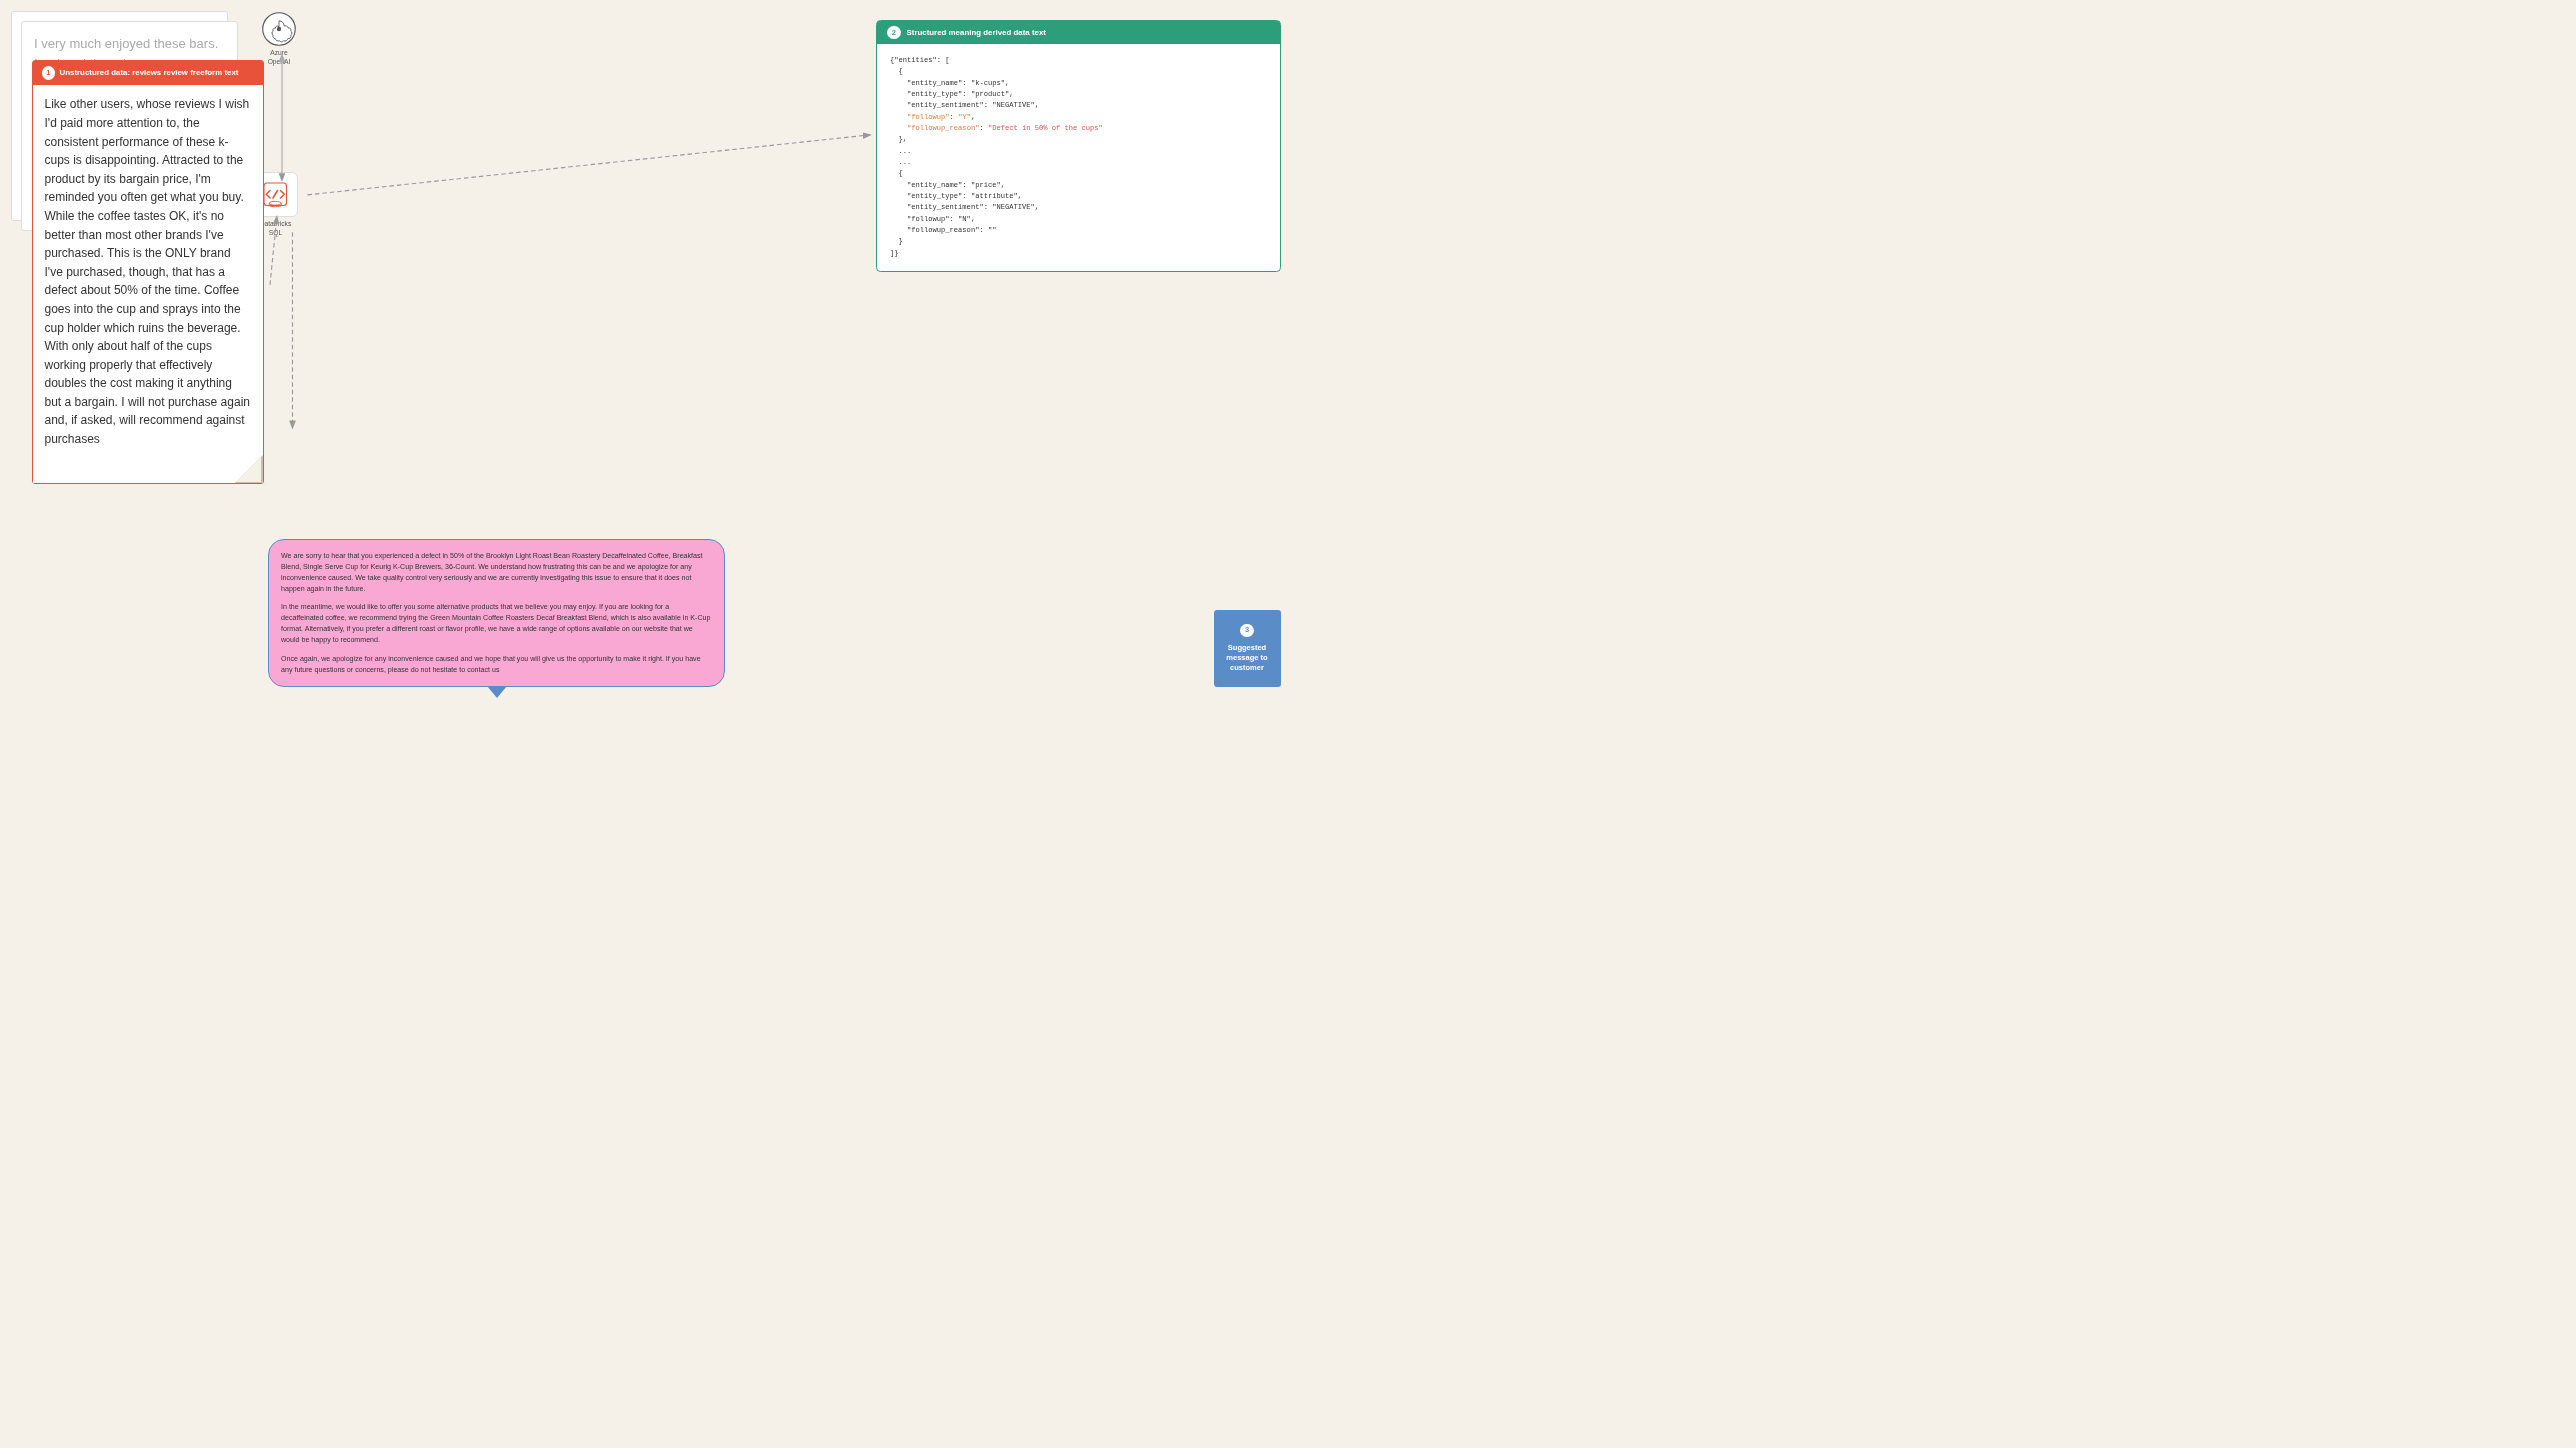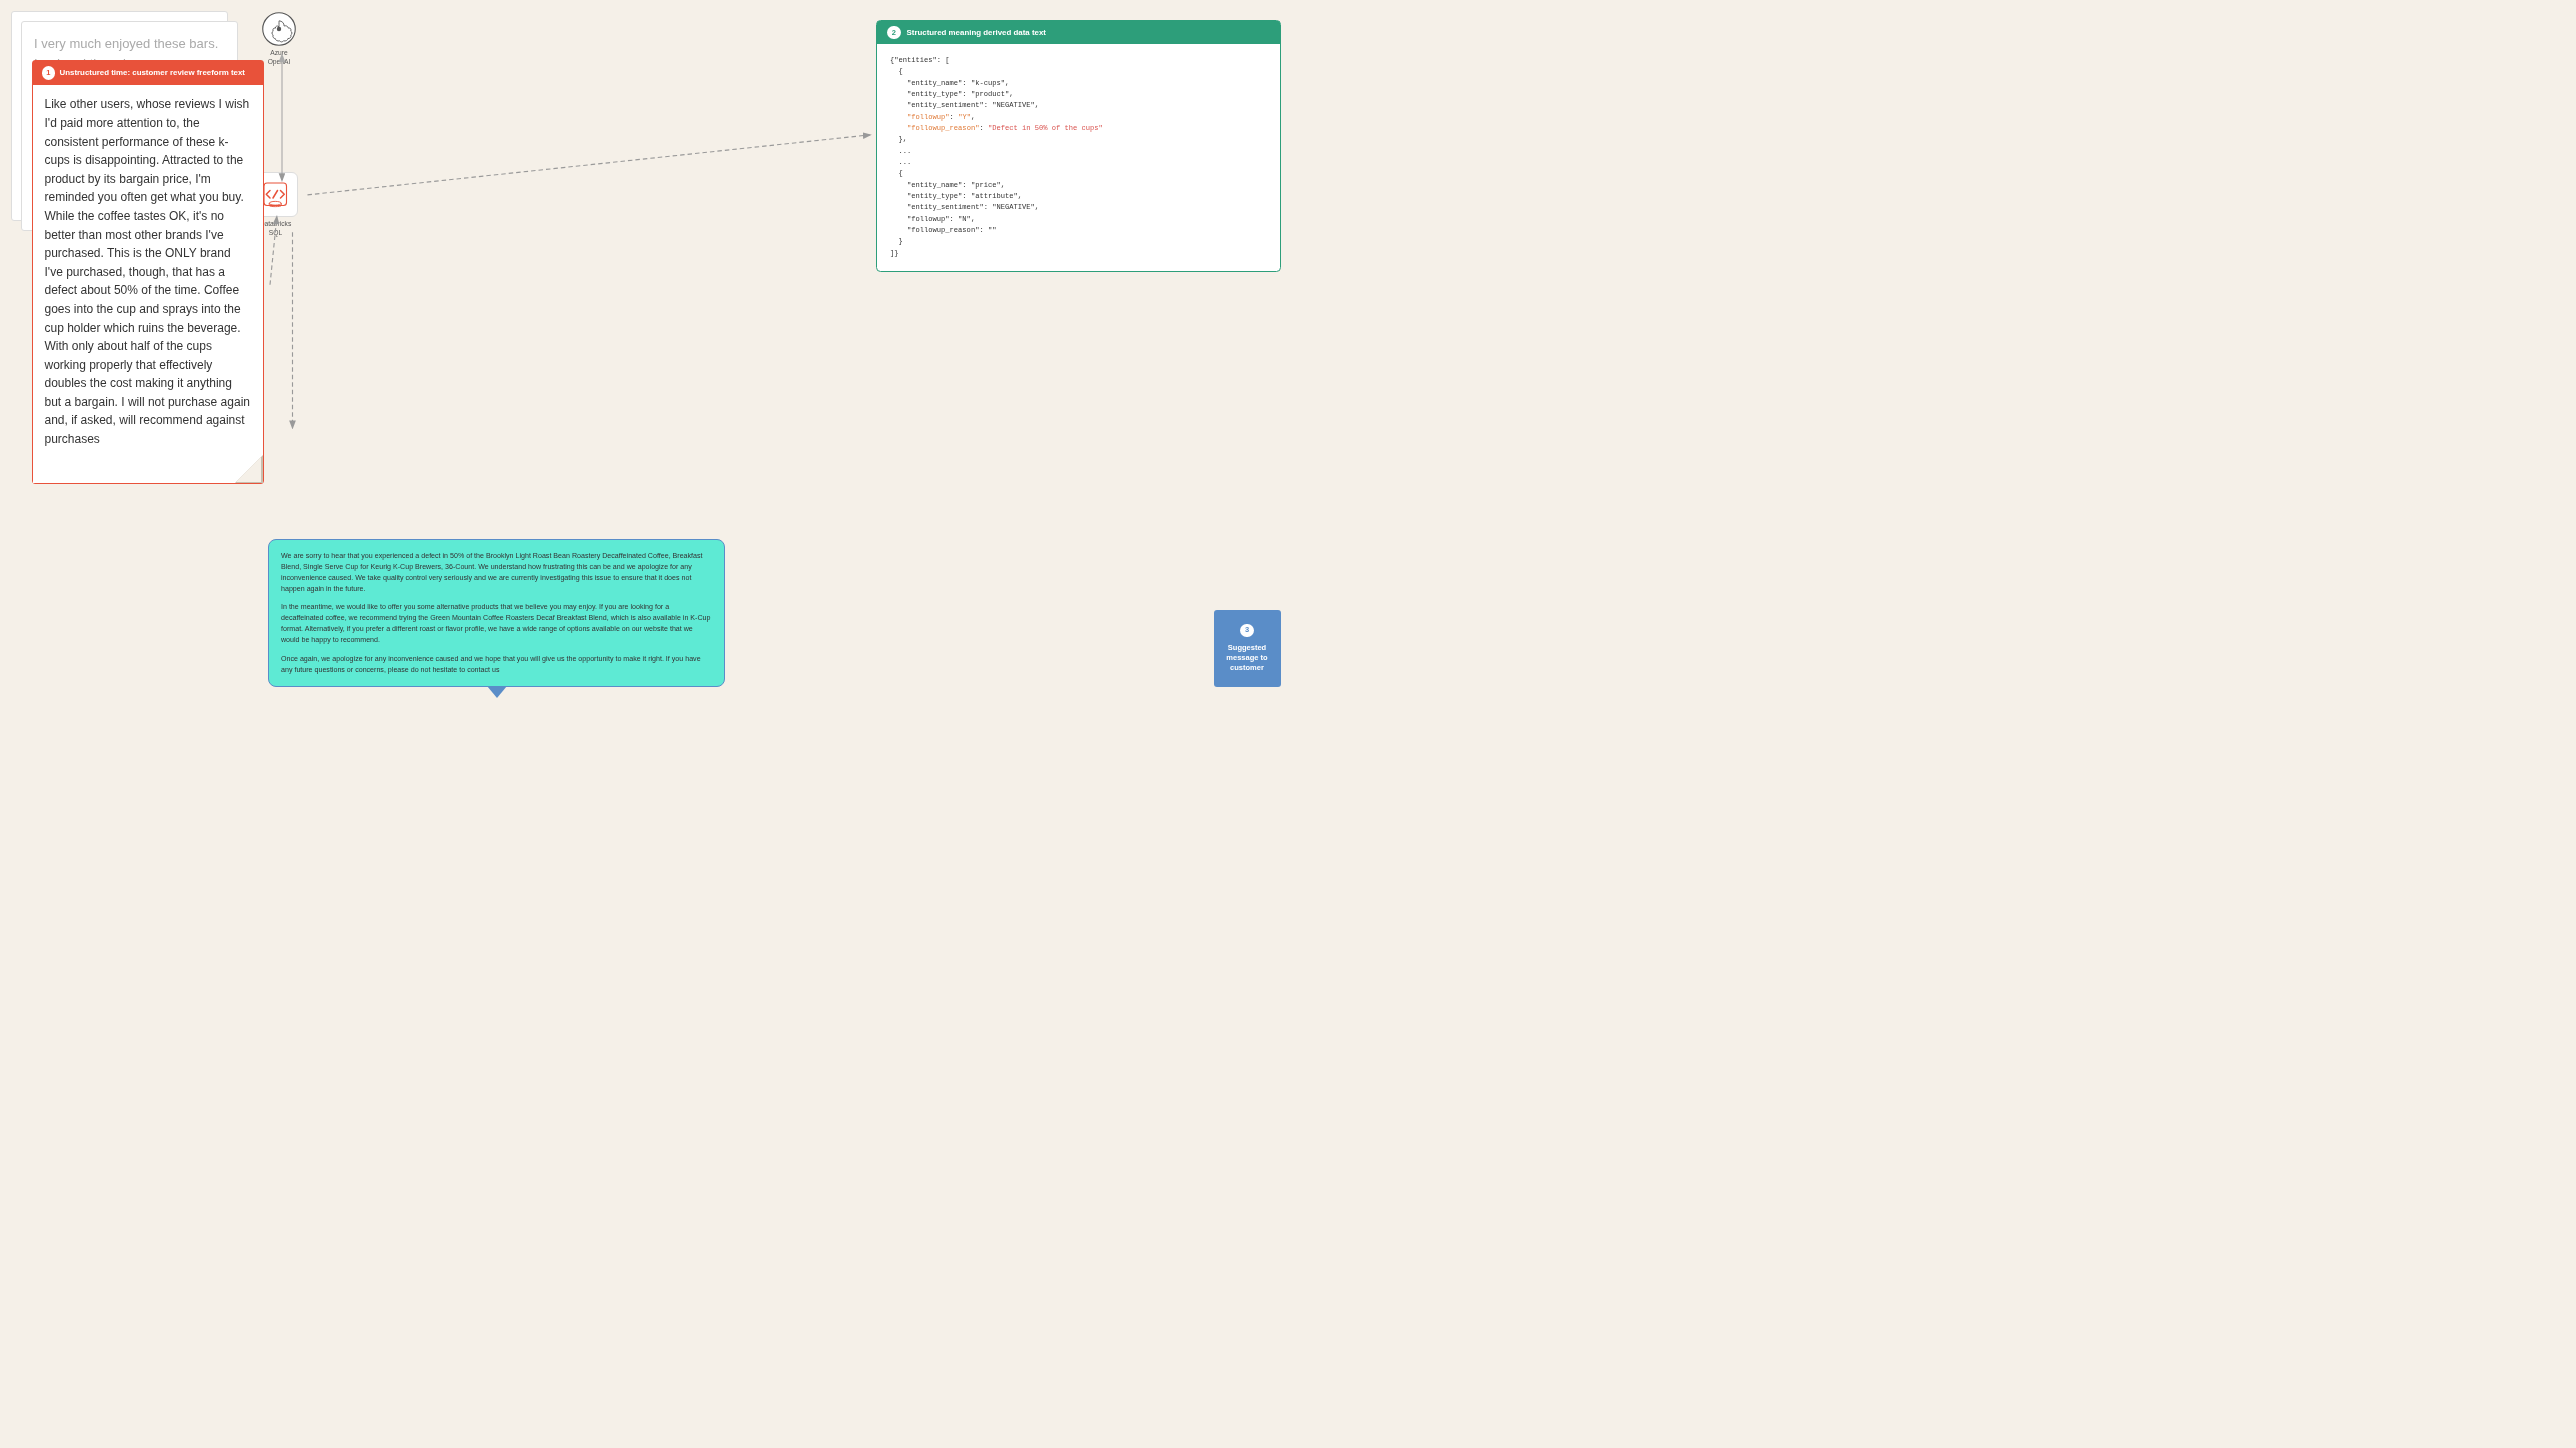--- a/index.html
+++ b/index.html
@@ -211,23 +211,23 @@
     .json-string { color: #333; }
     .json-highlight-orange { color: #e07b39; }
     .json-highlight-red { color: #d9534f; }
 
     
     .message-card {
       position: absolute;
       bottom: 37px;
       left: 268px;
       width: 457px;
-      background: #5eead4;
+      background: #f9a8d4;
       border: 1.5px solid #5a8dc8;
-      border-radius: 8px;
+      border-radius: 16px;
       padding: 10.5px 12px;
       font-size: 7.1px;
       color: #333;
       line-height: 1.55;
       z-index: 10;
     }
     .message-card p + p {
       margin-top: 7.5px;
     }
 
@@ -286,21 +286,21 @@
   <div class="bg-card-text">I very much enjoyed these bars. I ordered three boxes</div>
 </div>
 <div class="bg-card-2">
   <div class="bg-card-text">I very much enjoyed these bars. I ordered three boxes</div>
   <div class="bg-card-text">I first tried the regular Promax bar when I picked one up at a Trader Joes. I needed to have som...</div>
 </div>
 
 <div class="review-card">
   <div class="review-card-header">
     <div class="badge-num">1</div>
-    <span>Unstructured time: customer review freeform text</span>
+    <span>Unstructured data: reviews review freeform text</span>
   </div>
   <div class="review-card-body">Like other users, whose reviews I wish I'd paid more attention to, the consistent performance of these k-cups is disappointing. Attracted to the product by its bargain price, I'm reminded you often get what you buy. While the coffee tastes OK, it's no better than most other brands I've purchased. This is the ONLY brand I've purchased, though, that has a defect about 50% of the time. Coffee goes into the cup and sprays into the cup holder which ruins the beverage. With only about half of the cups working properly that effectively doubles the cost making it anything but a bargain. I will not purchase again and, if asked, will recommend against purchases</div>
   <div class="review-card-footer">
     <div class="fold-corner"></div>
     <div class="fold-corner-inner"></div>
   </div>
 </div>
 
 <div class="azure-box">
   <svg class="azure-icon" viewBox="0 0 46 46" fill="none" xmlns="http://www.w3.org/2000/svg">

